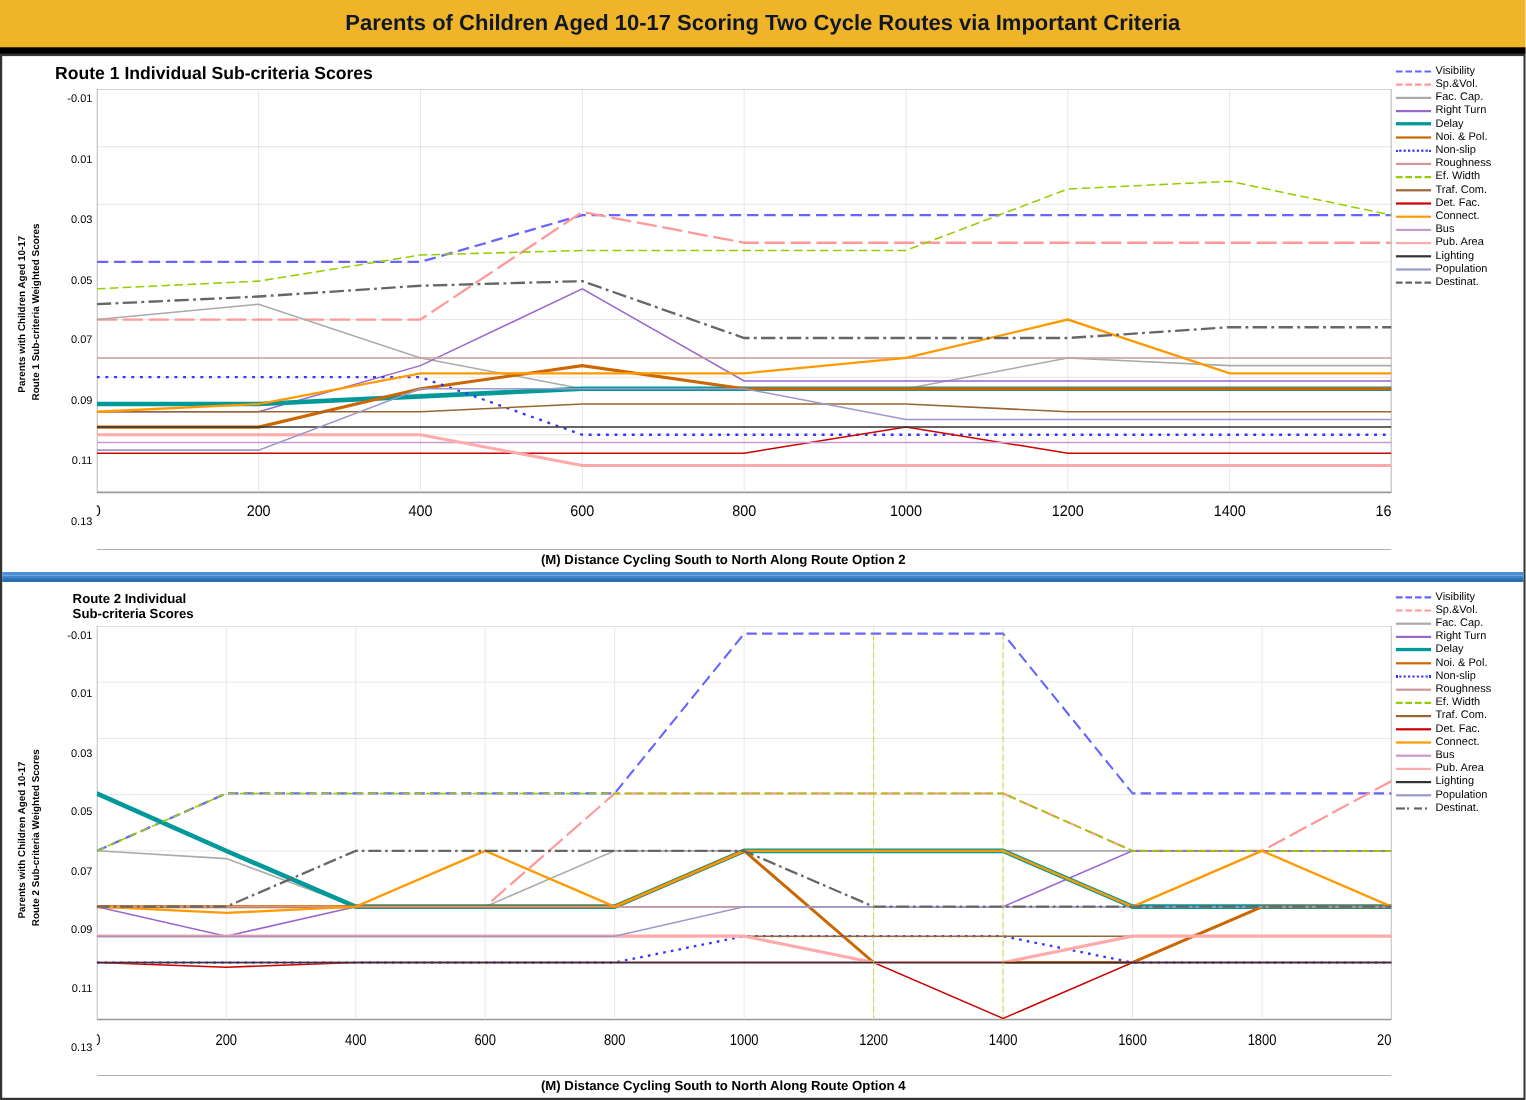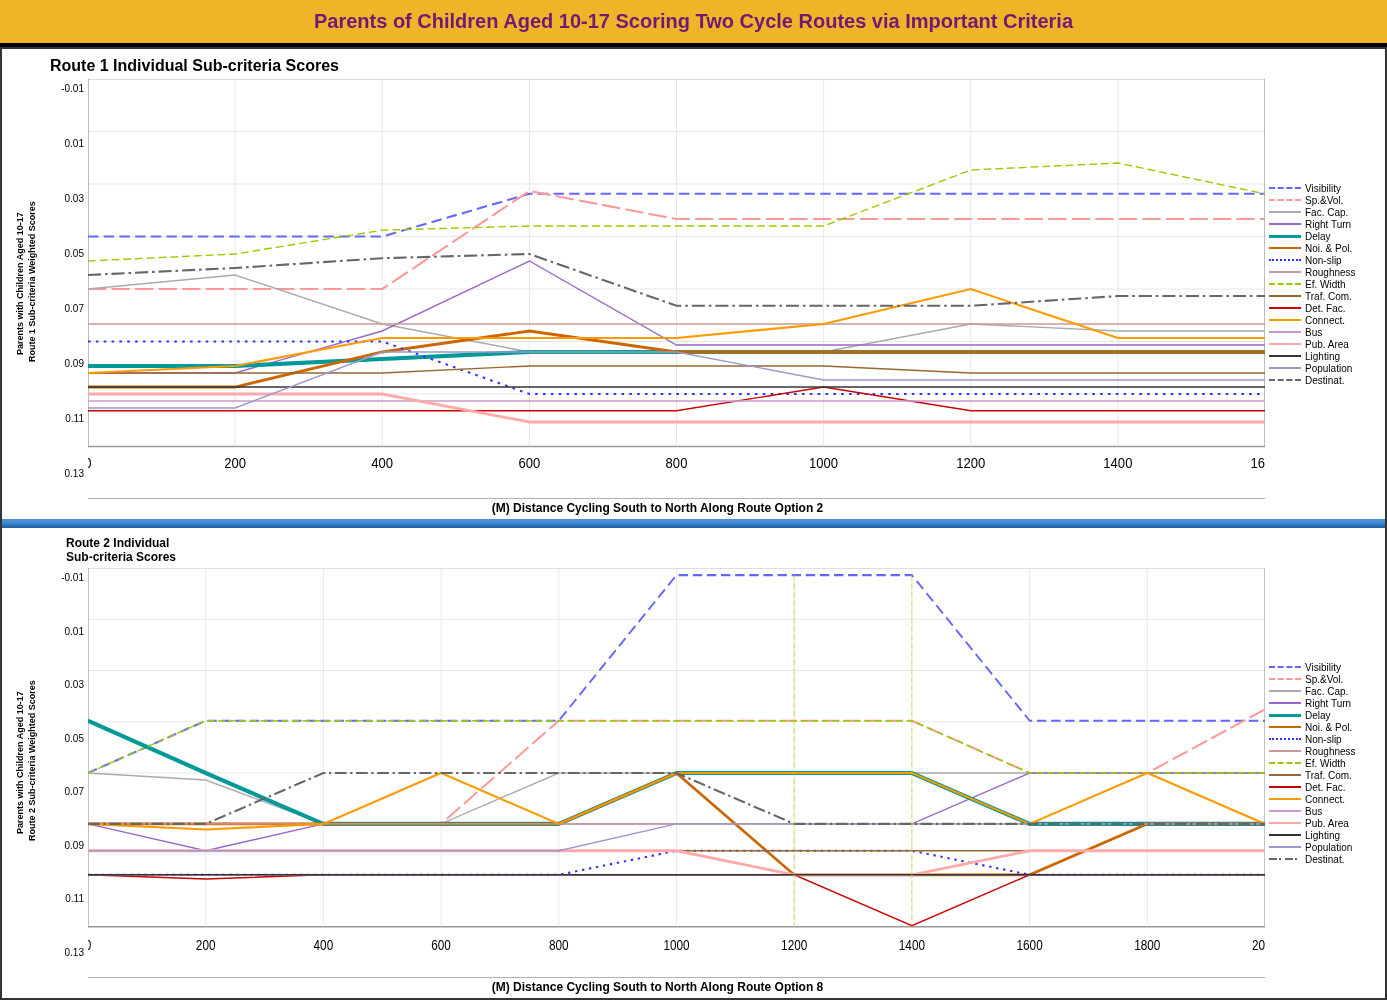--- a/index.html
+++ b/index.html
@@ -15,22 +15,22 @@
       height: 1000px;
       display: flex;
       flex-direction: column;
     }
     .title-bar {
       background: #f0b429;
       padding: 10px 20px;
       text-align: center;
       font-size: 20px;
       font-weight: bold;
-      color: #701a75;
-      border-bottom: 4px solid #000000;
+      color: #0f172a;
+      border-bottom: 6px solid #000000;
     }
     .charts-area {
       display: flex;
       flex-direction: column;
       flex: 1;
       border: 2px solid #333;
     }
     .chart-section {
       display: flex;
       flex: 1;
@@ -93,21 +93,20 @@
       font-weight: bold;
       padding: 2px 0 4px;
     }
     .legend {
       min-width: 120px;
       padding: 8px 8px 8px 4px;
       font-size: 10px;
       display: flex;
       flex-direction: column;
       gap: 1px;
-      justify-content: center;
     }
     .legend-item {
       display: flex;
       align-items: center;
       gap: 4px;
       white-space: nowrap;
     }
     .legend-line {
       width: 32px;
       height: 2px;
@@ -382,21 +381,21 @@
               <text x="400" y="270" font-size="10" text-anchor="middle">800</text>
               <text x="500" y="270" font-size="10" text-anchor="middle">1000</text>
               <text x="600" y="270" font-size="10" text-anchor="middle">1200</text>
               <text x="700" y="270" font-size="10" text-anchor="middle">1400</text>
               <text x="800" y="270" font-size="10" text-anchor="middle">1600</text>
               <text x="900" y="270" font-size="10" text-anchor="middle">1800</text>
               <text x="1000" y="270" font-size="10" text-anchor="middle">2000</text>
             </svg>
           </div>
         </div>
-        <div class="x-axis-label">(M) Distance Cycling South to North  Along Route Option 8</div>
+        <div class="x-axis-label">(M) Distance Cycling South to North  Along Route Option 4</div>
       </div>
 
       <div class="legend">
         <div class="legend-item">
           <span class="legend-line" style="border-top: 2px dashed #6666ff; height:0;"></span>
           <span class="legend-label">Visibility</span>
         </div>
         <div class="legend-item">
           <span class="legend-line" style="border-top: 2px dashed #ff9999; height:0;"></span>
           <span class="legend-label">Sp.&amp;Vol.</span>

